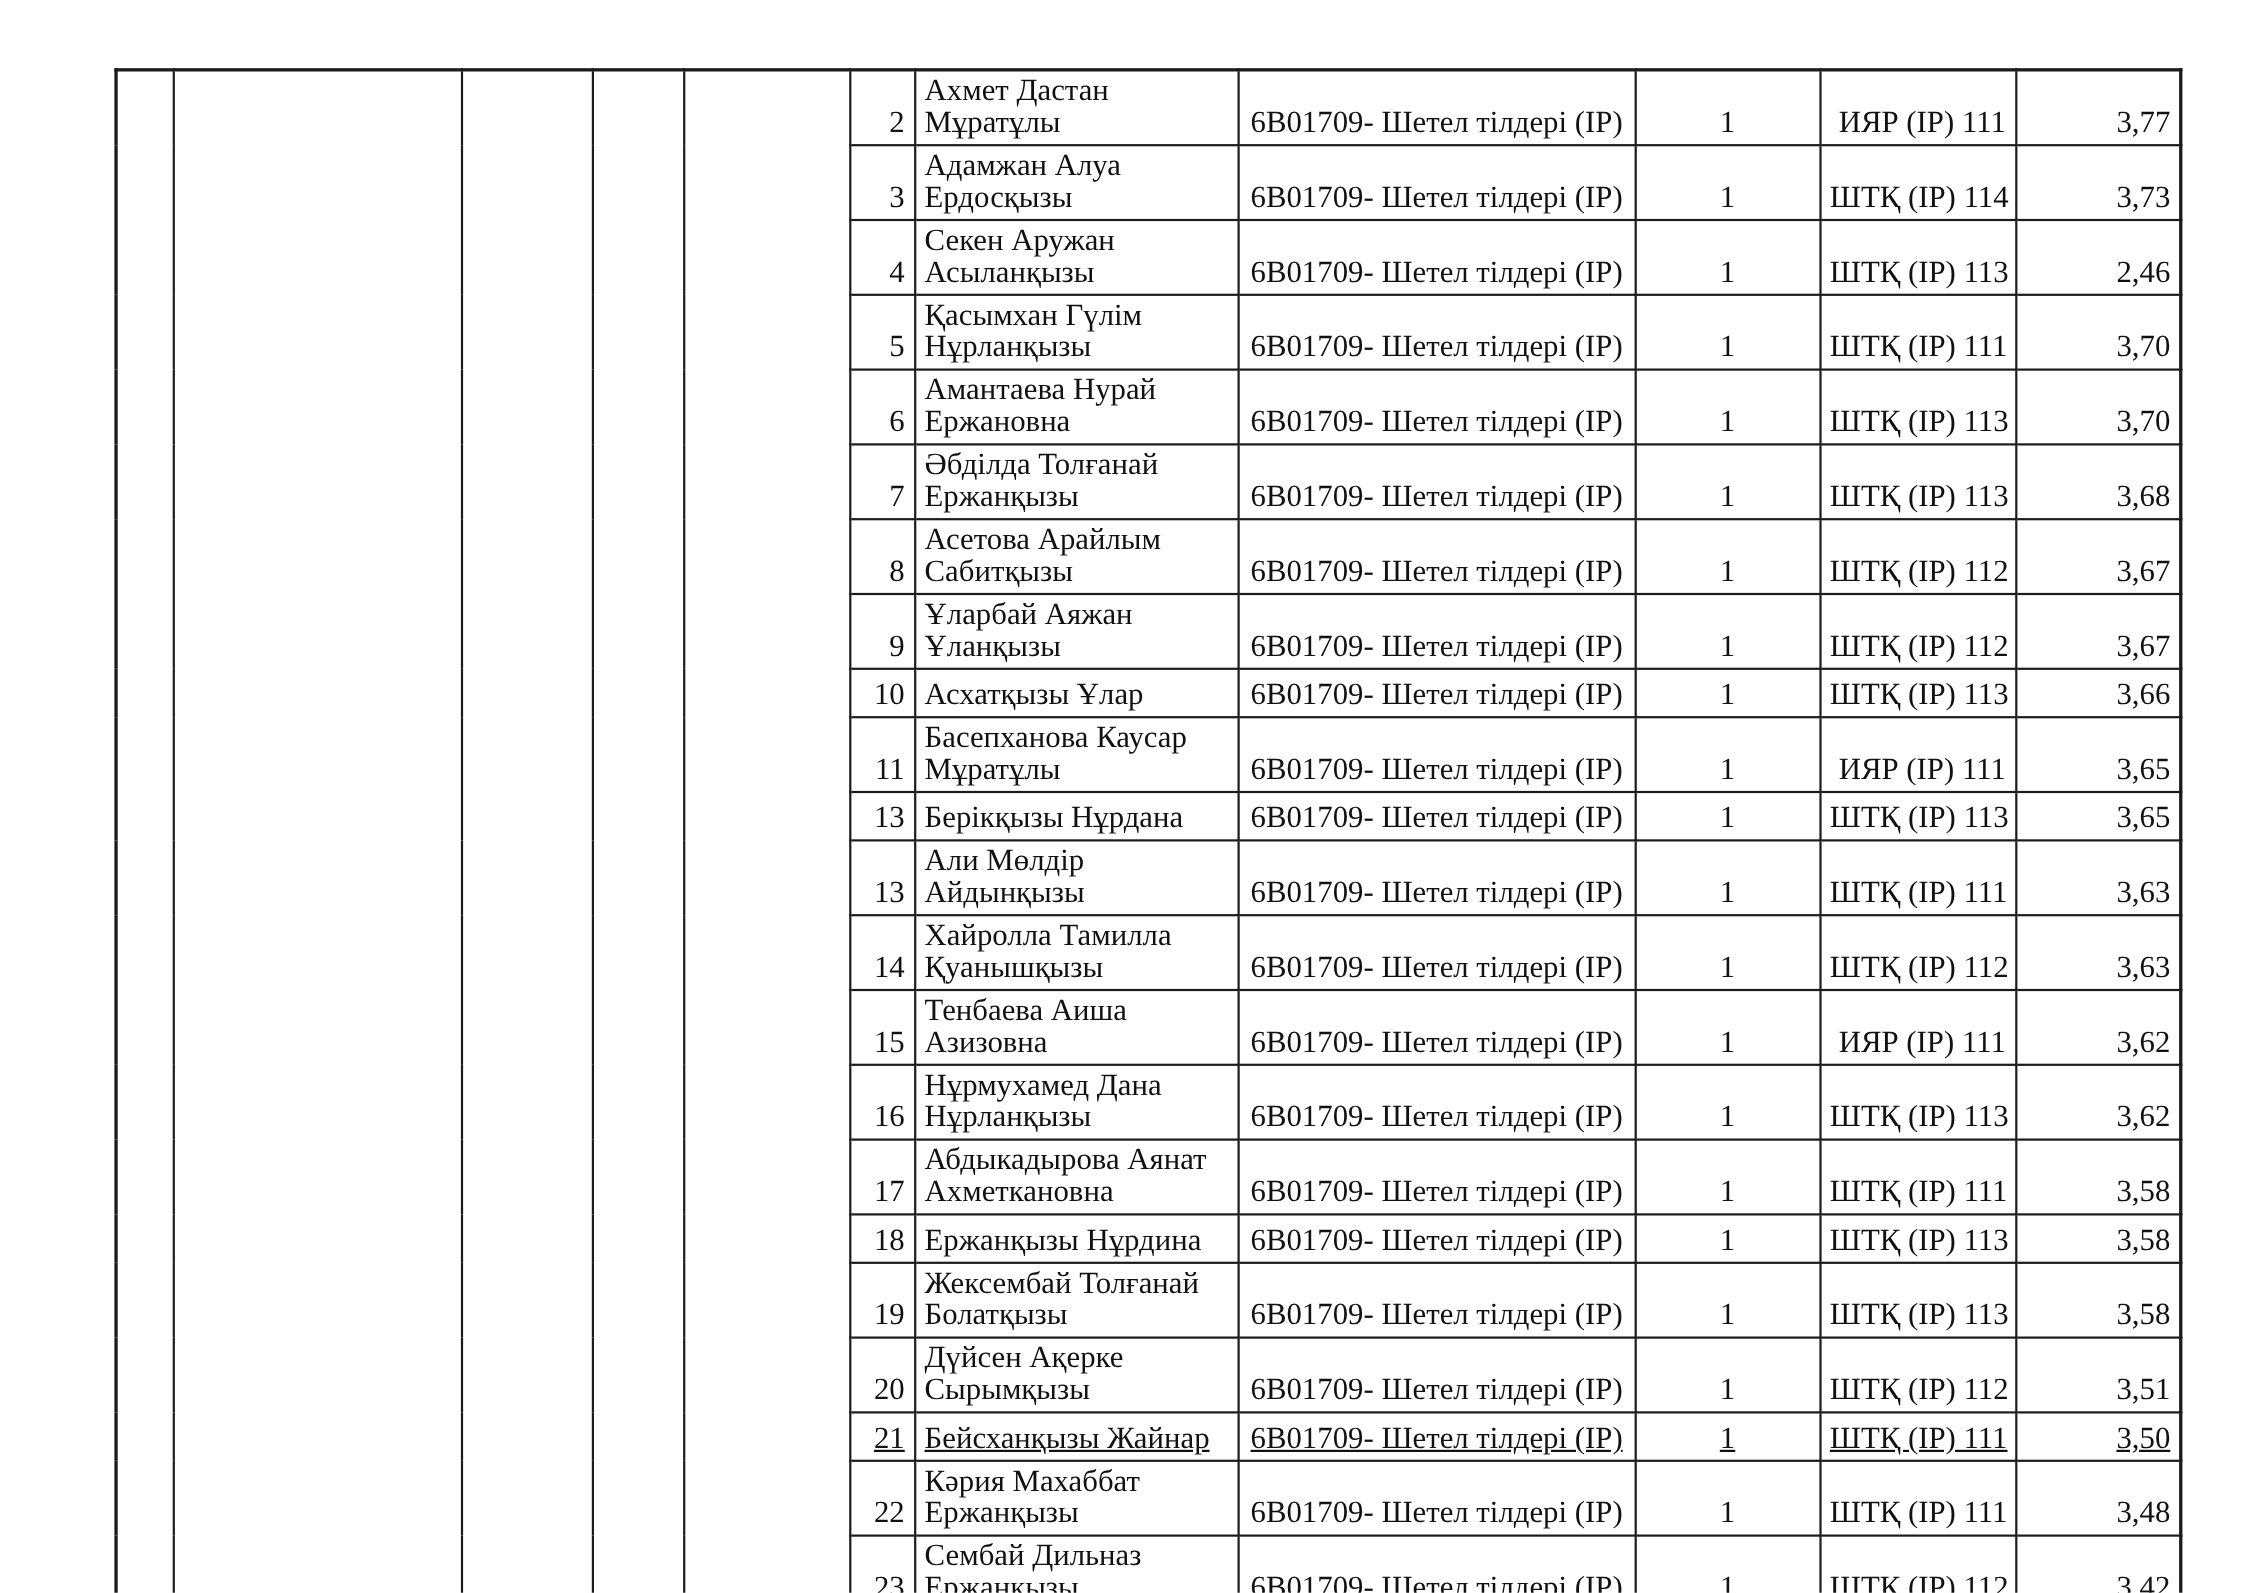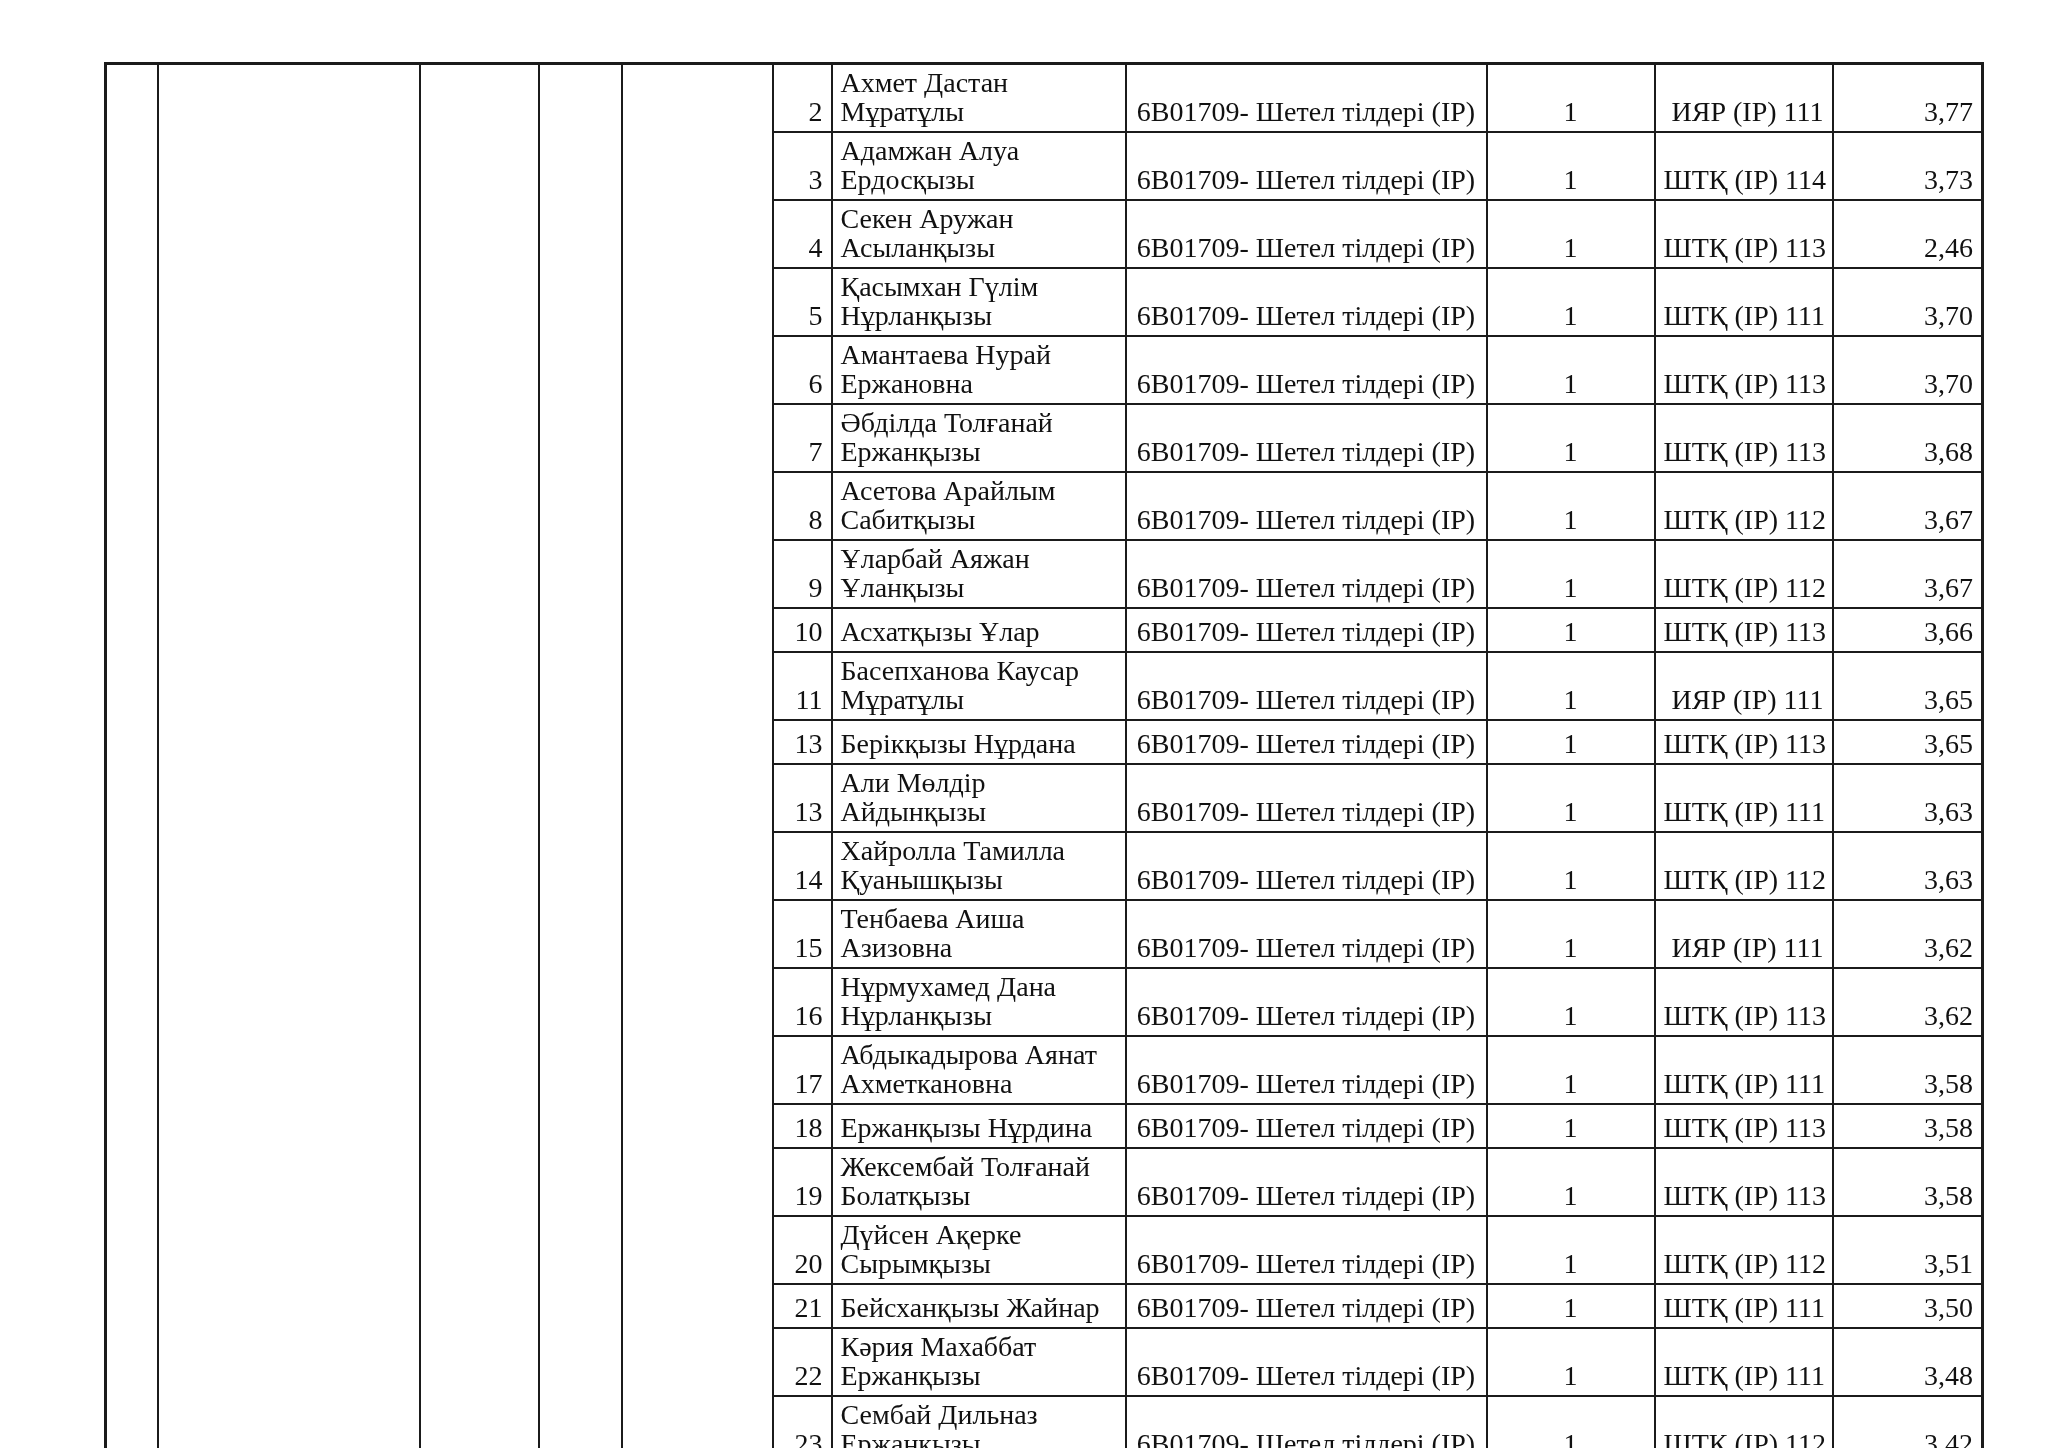--- a/index.html
+++ b/index.html
@@ -289,21 +289,21 @@
           <td class="num-cell">20</td>
           <td class="name-cell">
             <div>Дүйсен Ақерке</div>
             <div>Сырымқызы</div>
           </td>
           <td class="program-cell">6В01709- Шетел тілдері (IP)</td>
           <td class="count-cell">1</td>
           <td class="group-cell">ШТҚ (IP) 112</td>
           <td class="gpa-cell">3,51</td>
         </tr>
-        <tr style="height: 44px;">
+        <tr style="height: 44px; text-decoration: underline;">
           <td class="num-cell">21</td>
           <td class="name-cell">
             <div>Бейсханқызы Жайнар</div>
           </td>
           <td class="program-cell">6В01709- Шетел тілдері (IP)</td>
           <td class="count-cell">1</td>
           <td class="group-cell">ШТҚ (IP) 111</td>
           <td class="gpa-cell">3,50</td>
         </tr>
         <tr style="height: 58px;">

